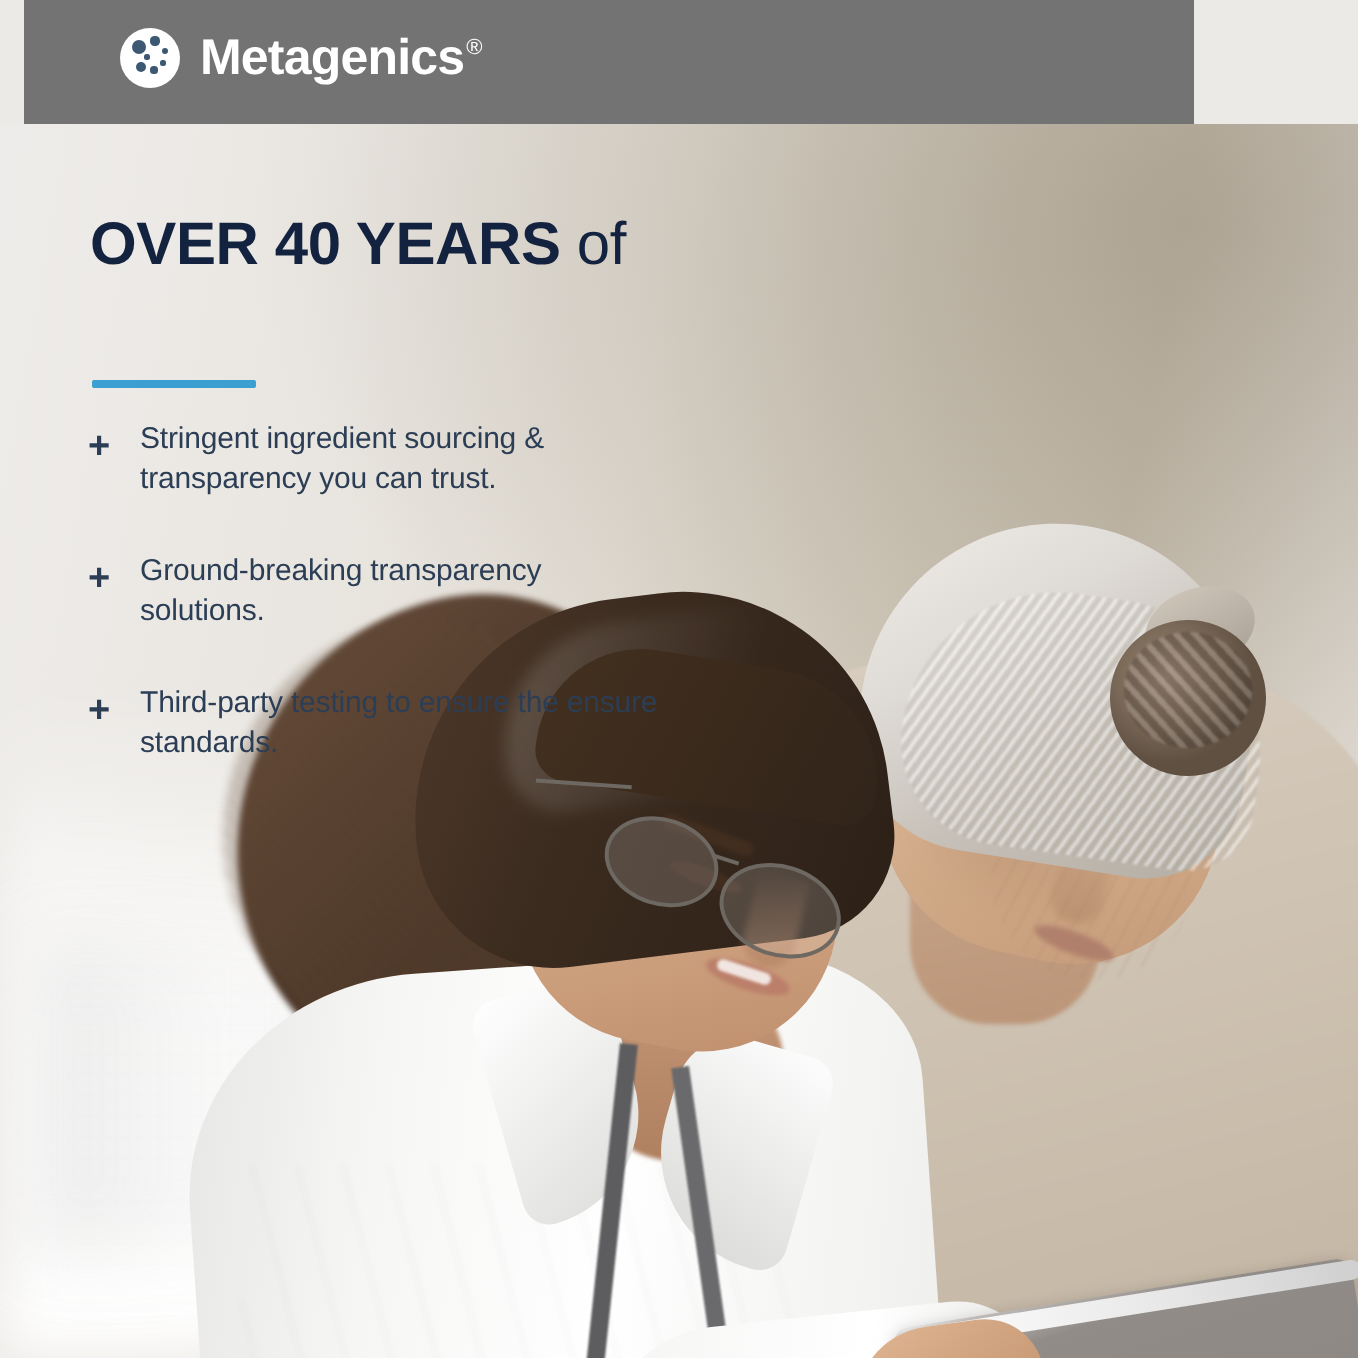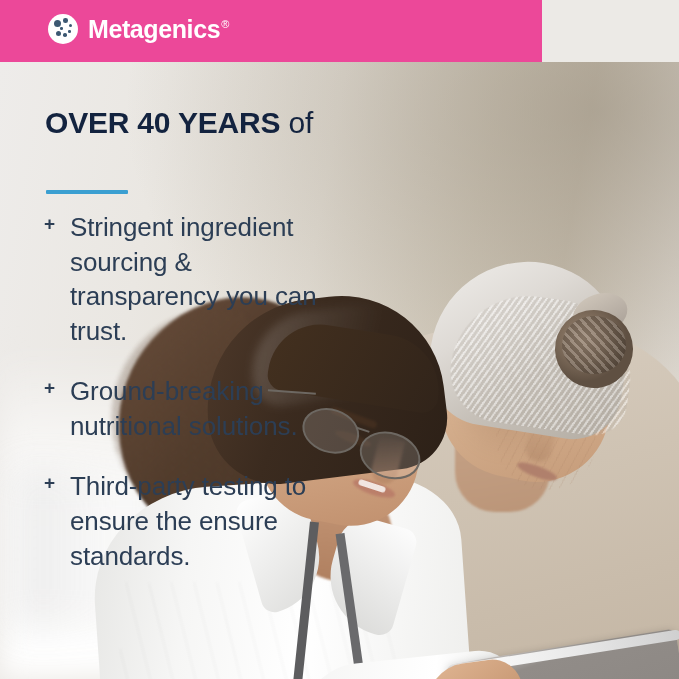--- a/index.html
+++ b/index.html
@@ -14,24 +14,24 @@
     position: relative;
     width: 679px;
     height: 679px;
     overflow: hidden;
     background: #eceae6;
   }
 
   
   .header-bar {
     position: absolute;
-    left: 0; top: 0;
-    width: 542px;
+    left: 12px; top: 0;
+    width: 585px;
     height: 62px;
-    background: #ec4899;
+    background: #737373;
     z-index: 40;
   }
   .brand {
     position: absolute;
     left: 48px;
     top: 14px;
     display: flex;
     align-items: center;
     gap: 10px;
   }
@@ -553,21 +553,21 @@
   .bullet-marker {
     flex: none;
     width: 26px;
     color: #2c3e55;
     font-size: 19px;
     font-weight: bold;
     line-height: 1.33;
     padding-top: 1px;
   }
   .bullet-text {
-    font-size: 26px;
+    font-size: 15px;
     line-height: 1.33;
     color: #2c3e55;
     letter-spacing: -0.1px;
   }
 </style>
 </head>
 <body>
 
 <div class="ad">
 
@@ -650,21 +650,21 @@
 
     <div class="divider"></div>
 
     <div class="bullets">
       <div class="bullet">
         <span class="bullet-marker">+</span>
         <span class="bullet-text">Stringent ingredient sourcing &amp; transparency you can trust.</span>
       </div>
       <div class="bullet">
         <span class="bullet-marker">+</span>
-        <span class="bullet-text">Ground-breaking nutritional solutions.</span>
+        <span class="bullet-text">Ground-breaking transparency solutions.</span>
       </div>
       <div class="bullet">
         <span class="bullet-marker">+</span>
         <span class="bullet-text">Third-party testing to ensure the ensure standards.</span>
       </div>
     </div>
 
   </div>
 </div>
 

